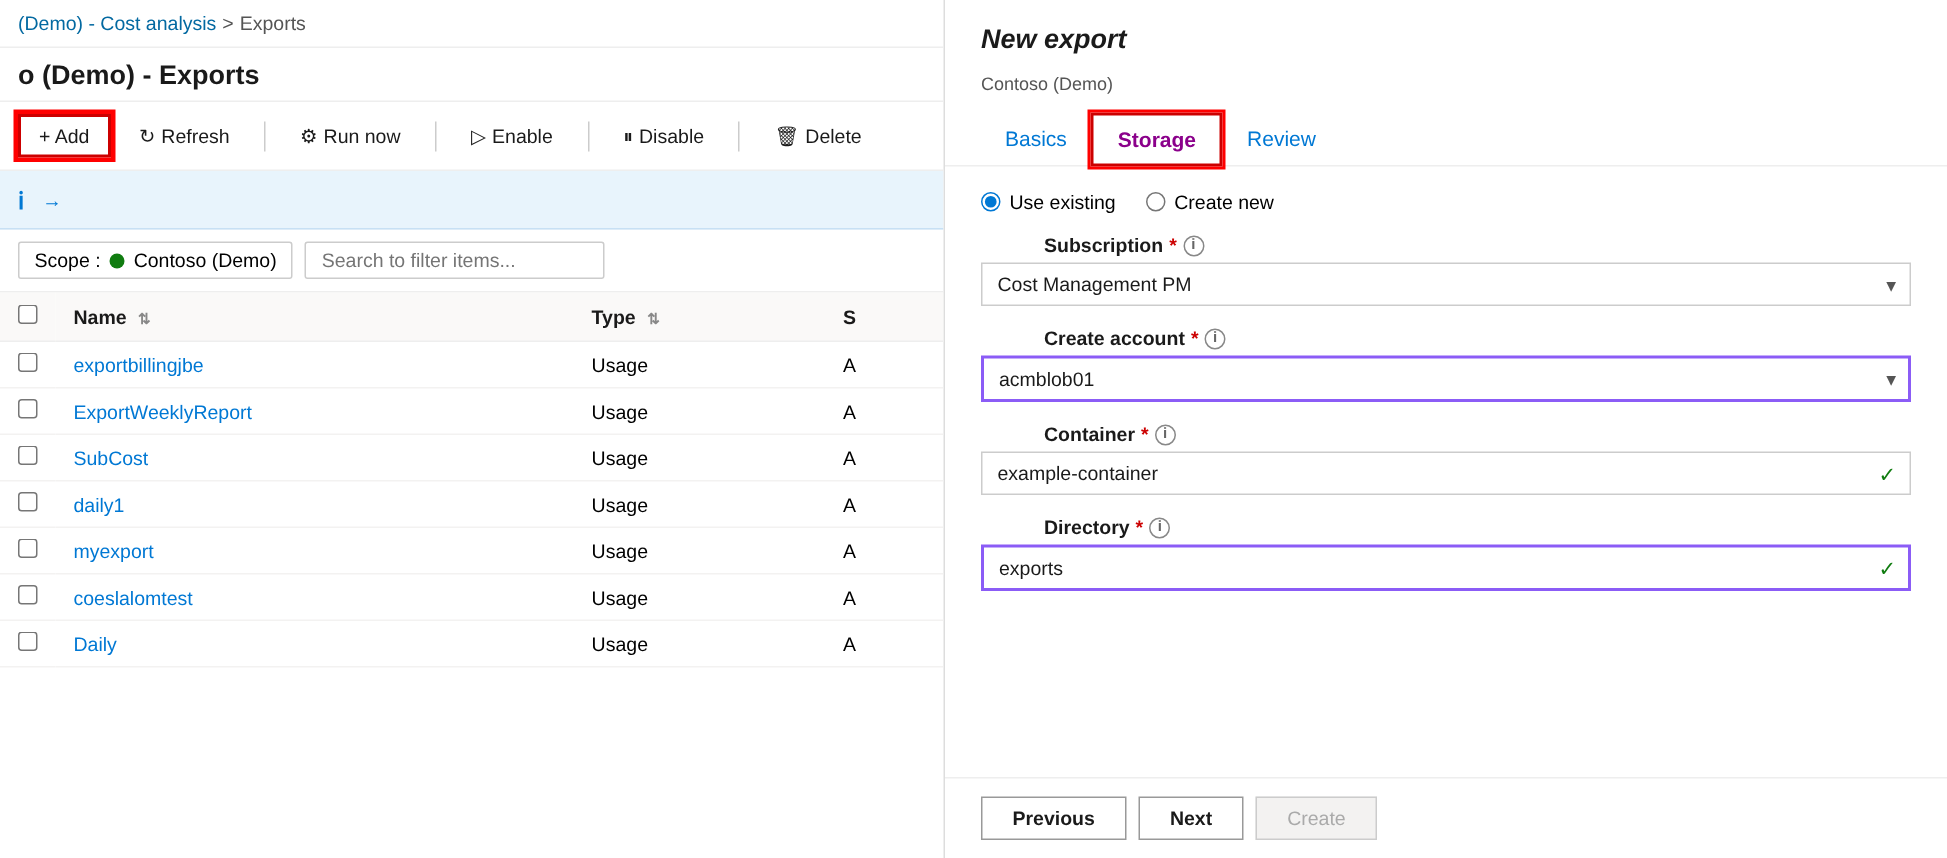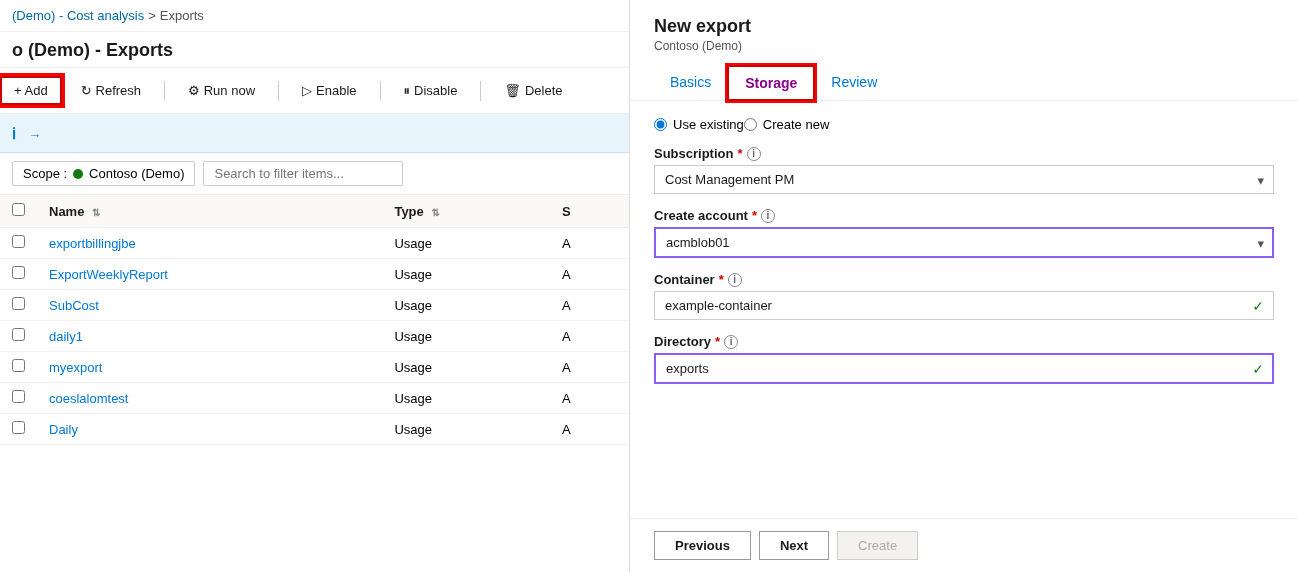--- a/index.html
+++ b/index.html
@@ -29,21 +29,21 @@
     
     .page-title {
       padding: 8px 12px 6px 12px;
       font-size: 18px;
       font-weight: 600;
       color: #1a1a1a;
       border-bottom: 1px solid #eee;
     }
     
     .toolbar {
-      padding: 8px 0;
+      padding: 8px 12px;
       display: flex;
       align-items: center;
       gap: 8px;
       border-bottom: 1px solid #eee;
     }
     
     .btn-add {
       display: flex;
       align-items: center;
       gap: 4px;
@@ -150,21 +150,22 @@
     }
     
     .panel-header {
       padding: 16px 24px 0 24px;
       border-bottom: 1px solid #eee;
     }
     .panel-title {
       font-size: 18px;
       font-weight: 600;
       color: #1a1a1a;
-      margin-bottom: 2px;
+      margin-bottom: 12px;
+      font-style: italic;
     }
     .panel-subtitle {
       font-size: 12px;
       color: #555;
       margin-bottom: 12px;
     }
     
     .tabs {
       display: flex;
       gap: 0;
@@ -191,20 +192,21 @@
       padding: 16px 24px;
       overflow-y: auto;
       display: flex;
       flex-direction: column;
       gap: 14px;
     }
     
     .radio-group {
       display: flex;
       align-items: center;
+      gap: 20px;
     }
     .radio-option {
       display: flex;
       align-items: center;
       gap: 6px;
       cursor: pointer;
       font-size: 13px;
     }
     .radio-option input[type=radio] { cursor: pointer; accent-color: #0078d4; }
     
@@ -213,20 +215,21 @@
       flex-direction: column;
       gap: 4px;
     }
     .field-label {
       font-size: 13px;
       font-weight: 600;
       color: #1a1a1a;
       display: flex;
       align-items: center;
       gap: 4px;
+      margin-left: 42px;
     }
     .required { color: #c00; }
     .info-circle {
       display: inline-flex;
       align-items: center;
       justify-content: center;
       width: 14px;
       height: 14px;
       border: 1px solid #888;
       border-radius: 50%;

